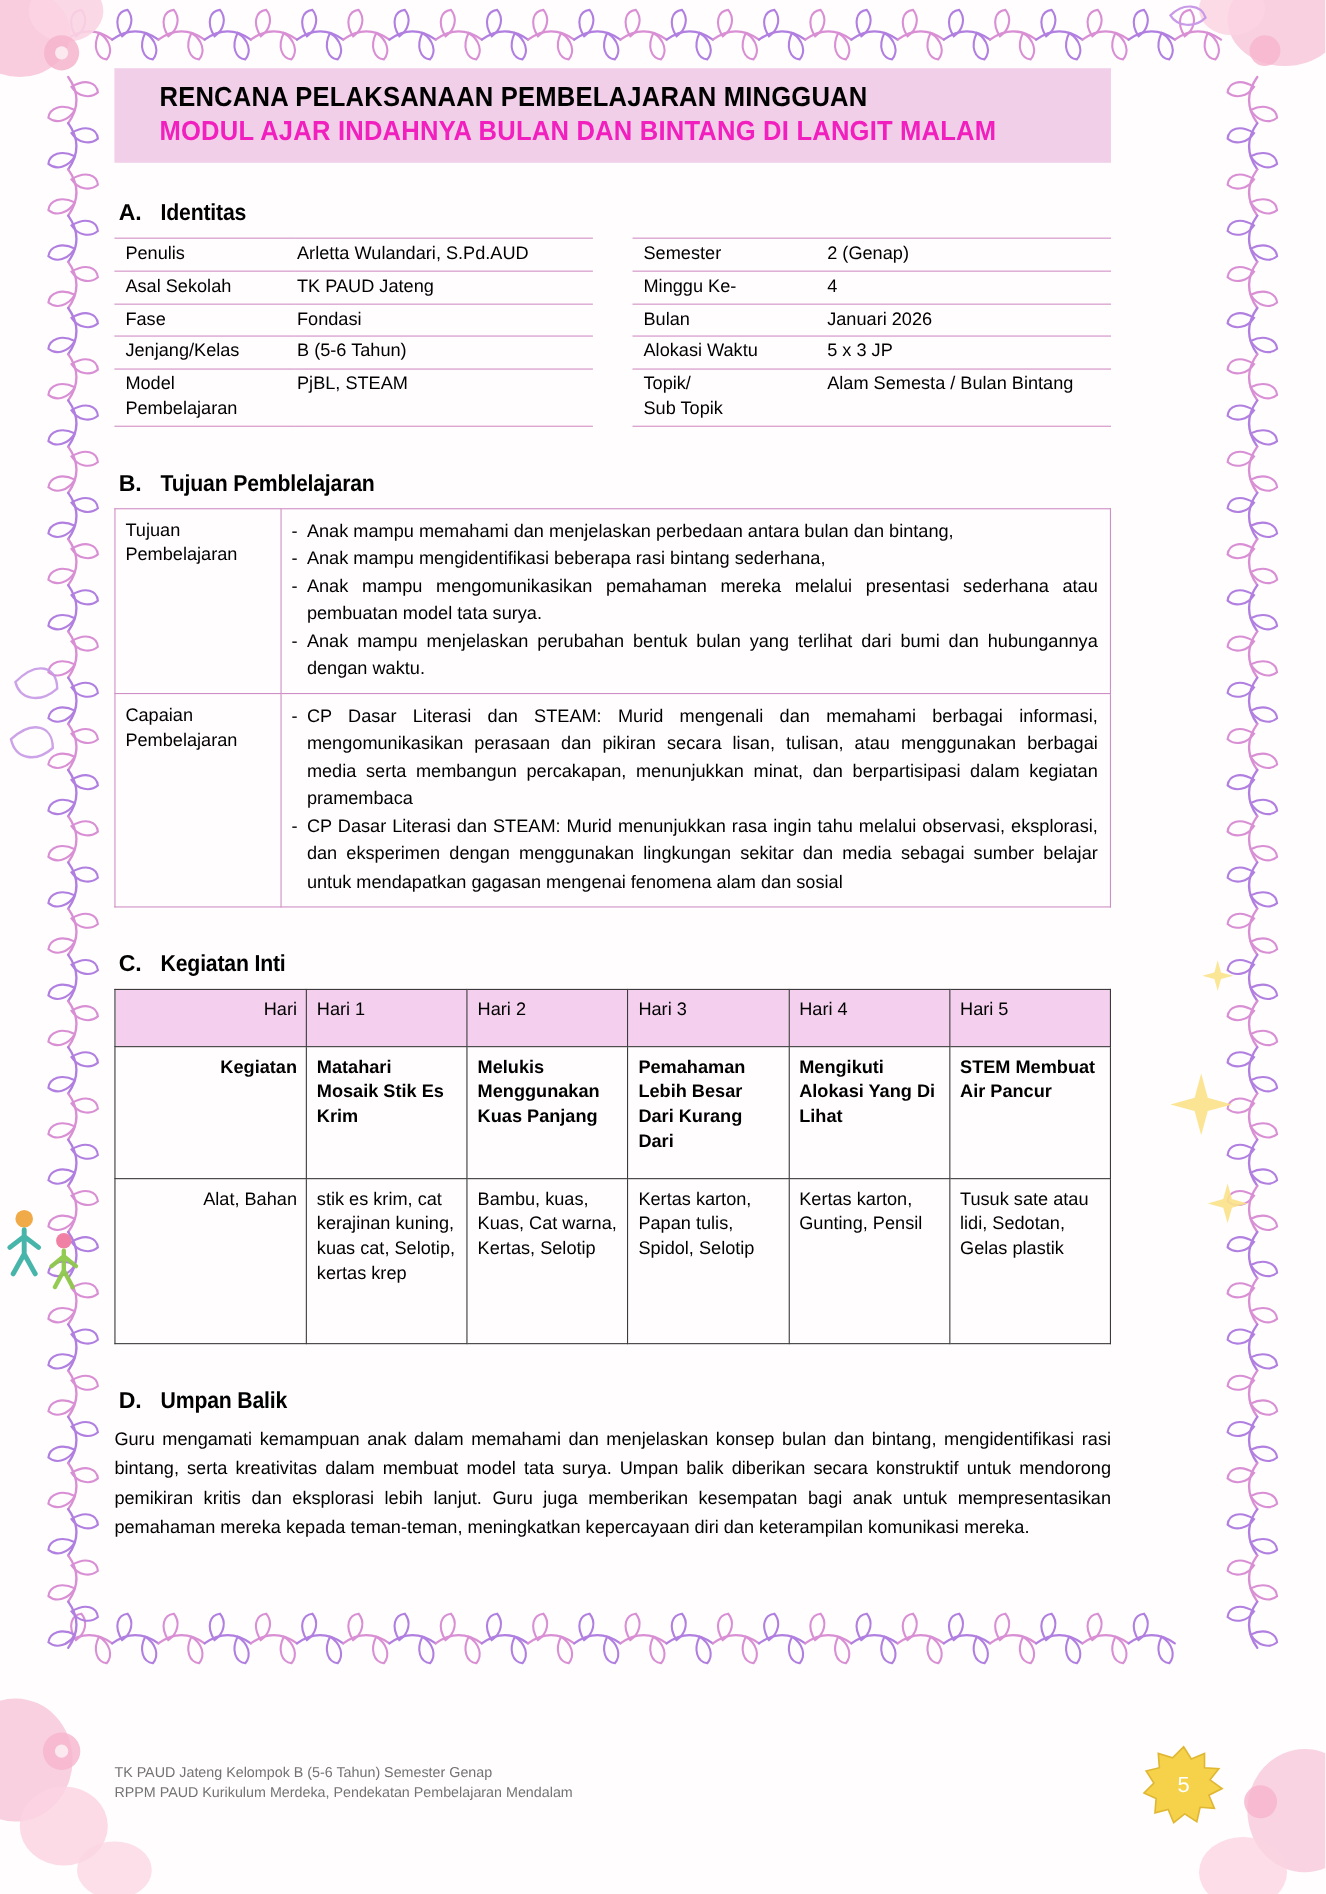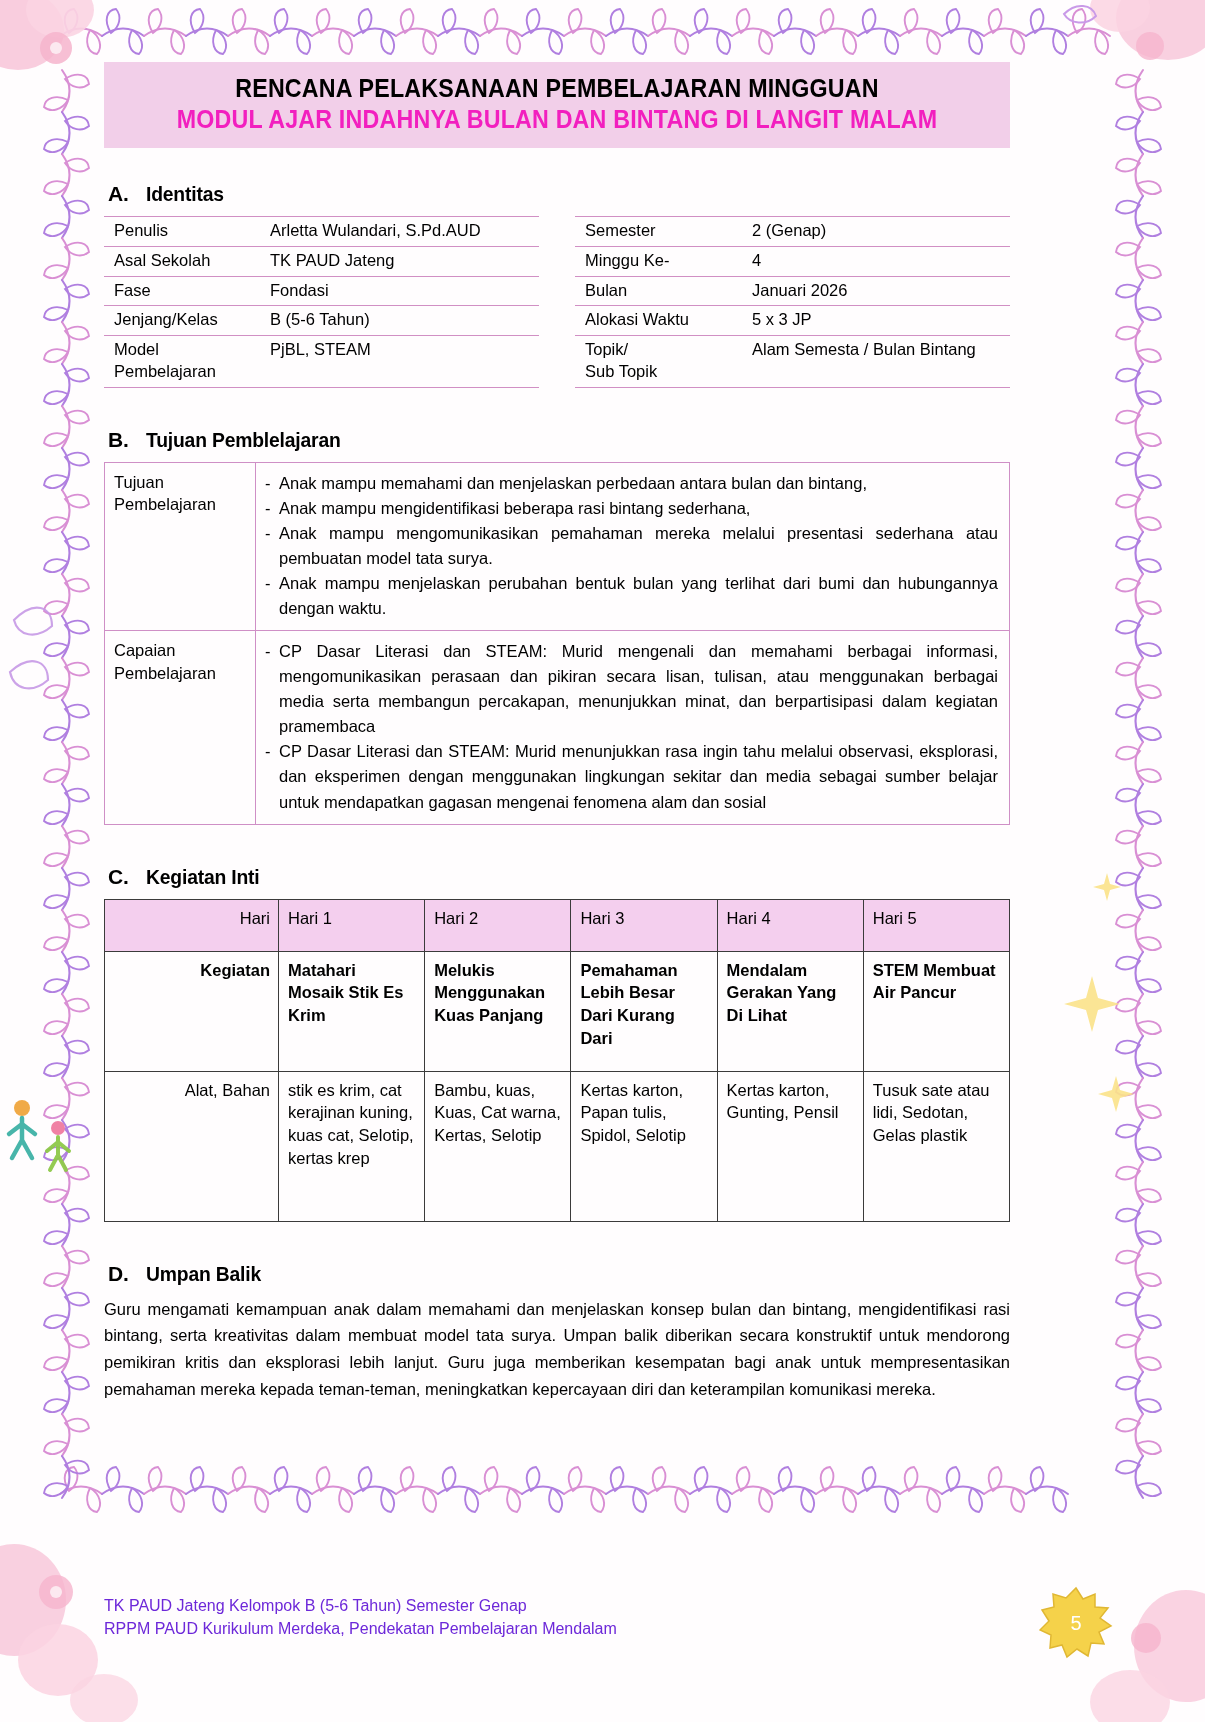--- a/index.html
+++ b/index.html
@@ -31,21 +31,20 @@
     position: absolute;
     left: 104px;
     top: 62px;
     width: 906px;
     z-index: 3;
   }
 
   .title-band {
     background: #f2cfe9;
     padding: 12px 10px 14px 10px;
-    text-align: center;
     line-height: 1.16;
   }
   .title-line1 {
     font-family: "Liberation Sans", sans-serif;
     font-weight: bold;
     font-size: 25px;
     letter-spacing: 0.2px;
     color: #000000;
     transform: scaleX(0.93);
     transform-origin: center;
@@ -155,23 +154,23 @@
     margin-top: 4px;
   }
 
   
   .footer {
     position: absolute;
     left: 104px;
     bottom: 82px;
     width: 960px;
     z-index: 3;
-    font-size: 16px;
+    font-size: 13px;
     line-height: 1.45;
-    color: #6d28d9;
+    color: #737373;
   }
   .page-badge {
     position: absolute;
     right: 92px;
     bottom: 62px;
     width: 74px;
     height: 74px;
     z-index: 4;
     display: flex;
     align-items: center;
@@ -527,21 +526,21 @@
           <th>Hari 4</th>
           <th>Hari 5</th>
         </tr>
       </thead>
       <tbody>
         <tr class="row-kegiatan">
           <td class="c0">Kegiatan</td>
           <td>Matahari Mosaik Stik Es Krim</td>
           <td>Melukis Menggunakan Kuas Panjang</td>
           <td>Pemahaman Lebih Besar Dari Kurang Dari</td>
-          <td>Mendalam Gerakan Yang Di Lihat</td>
+          <td>Mengikuti Alokasi Yang Di Lihat</td>
           <td>STEM Membuat Air Pancur</td>
         </tr>
         <tr class="row-alat">
           <td class="c0">Alat, Bahan</td>
           <td>stik es krim, cat kerajinan kuning, kuas cat, Selotip, kertas krep</td>
           <td>Bambu, kuas, Kuas, Cat warna, Kertas, Selotip</td>
           <td>Kertas karton, Papan tulis, Spidol, Selotip</td>
           <td>Kertas karton, Gunting, Pensil</td>
           <td>Tusuk sate atau lidi, Sedotan, Gelas plastik</td>
         </tr>

